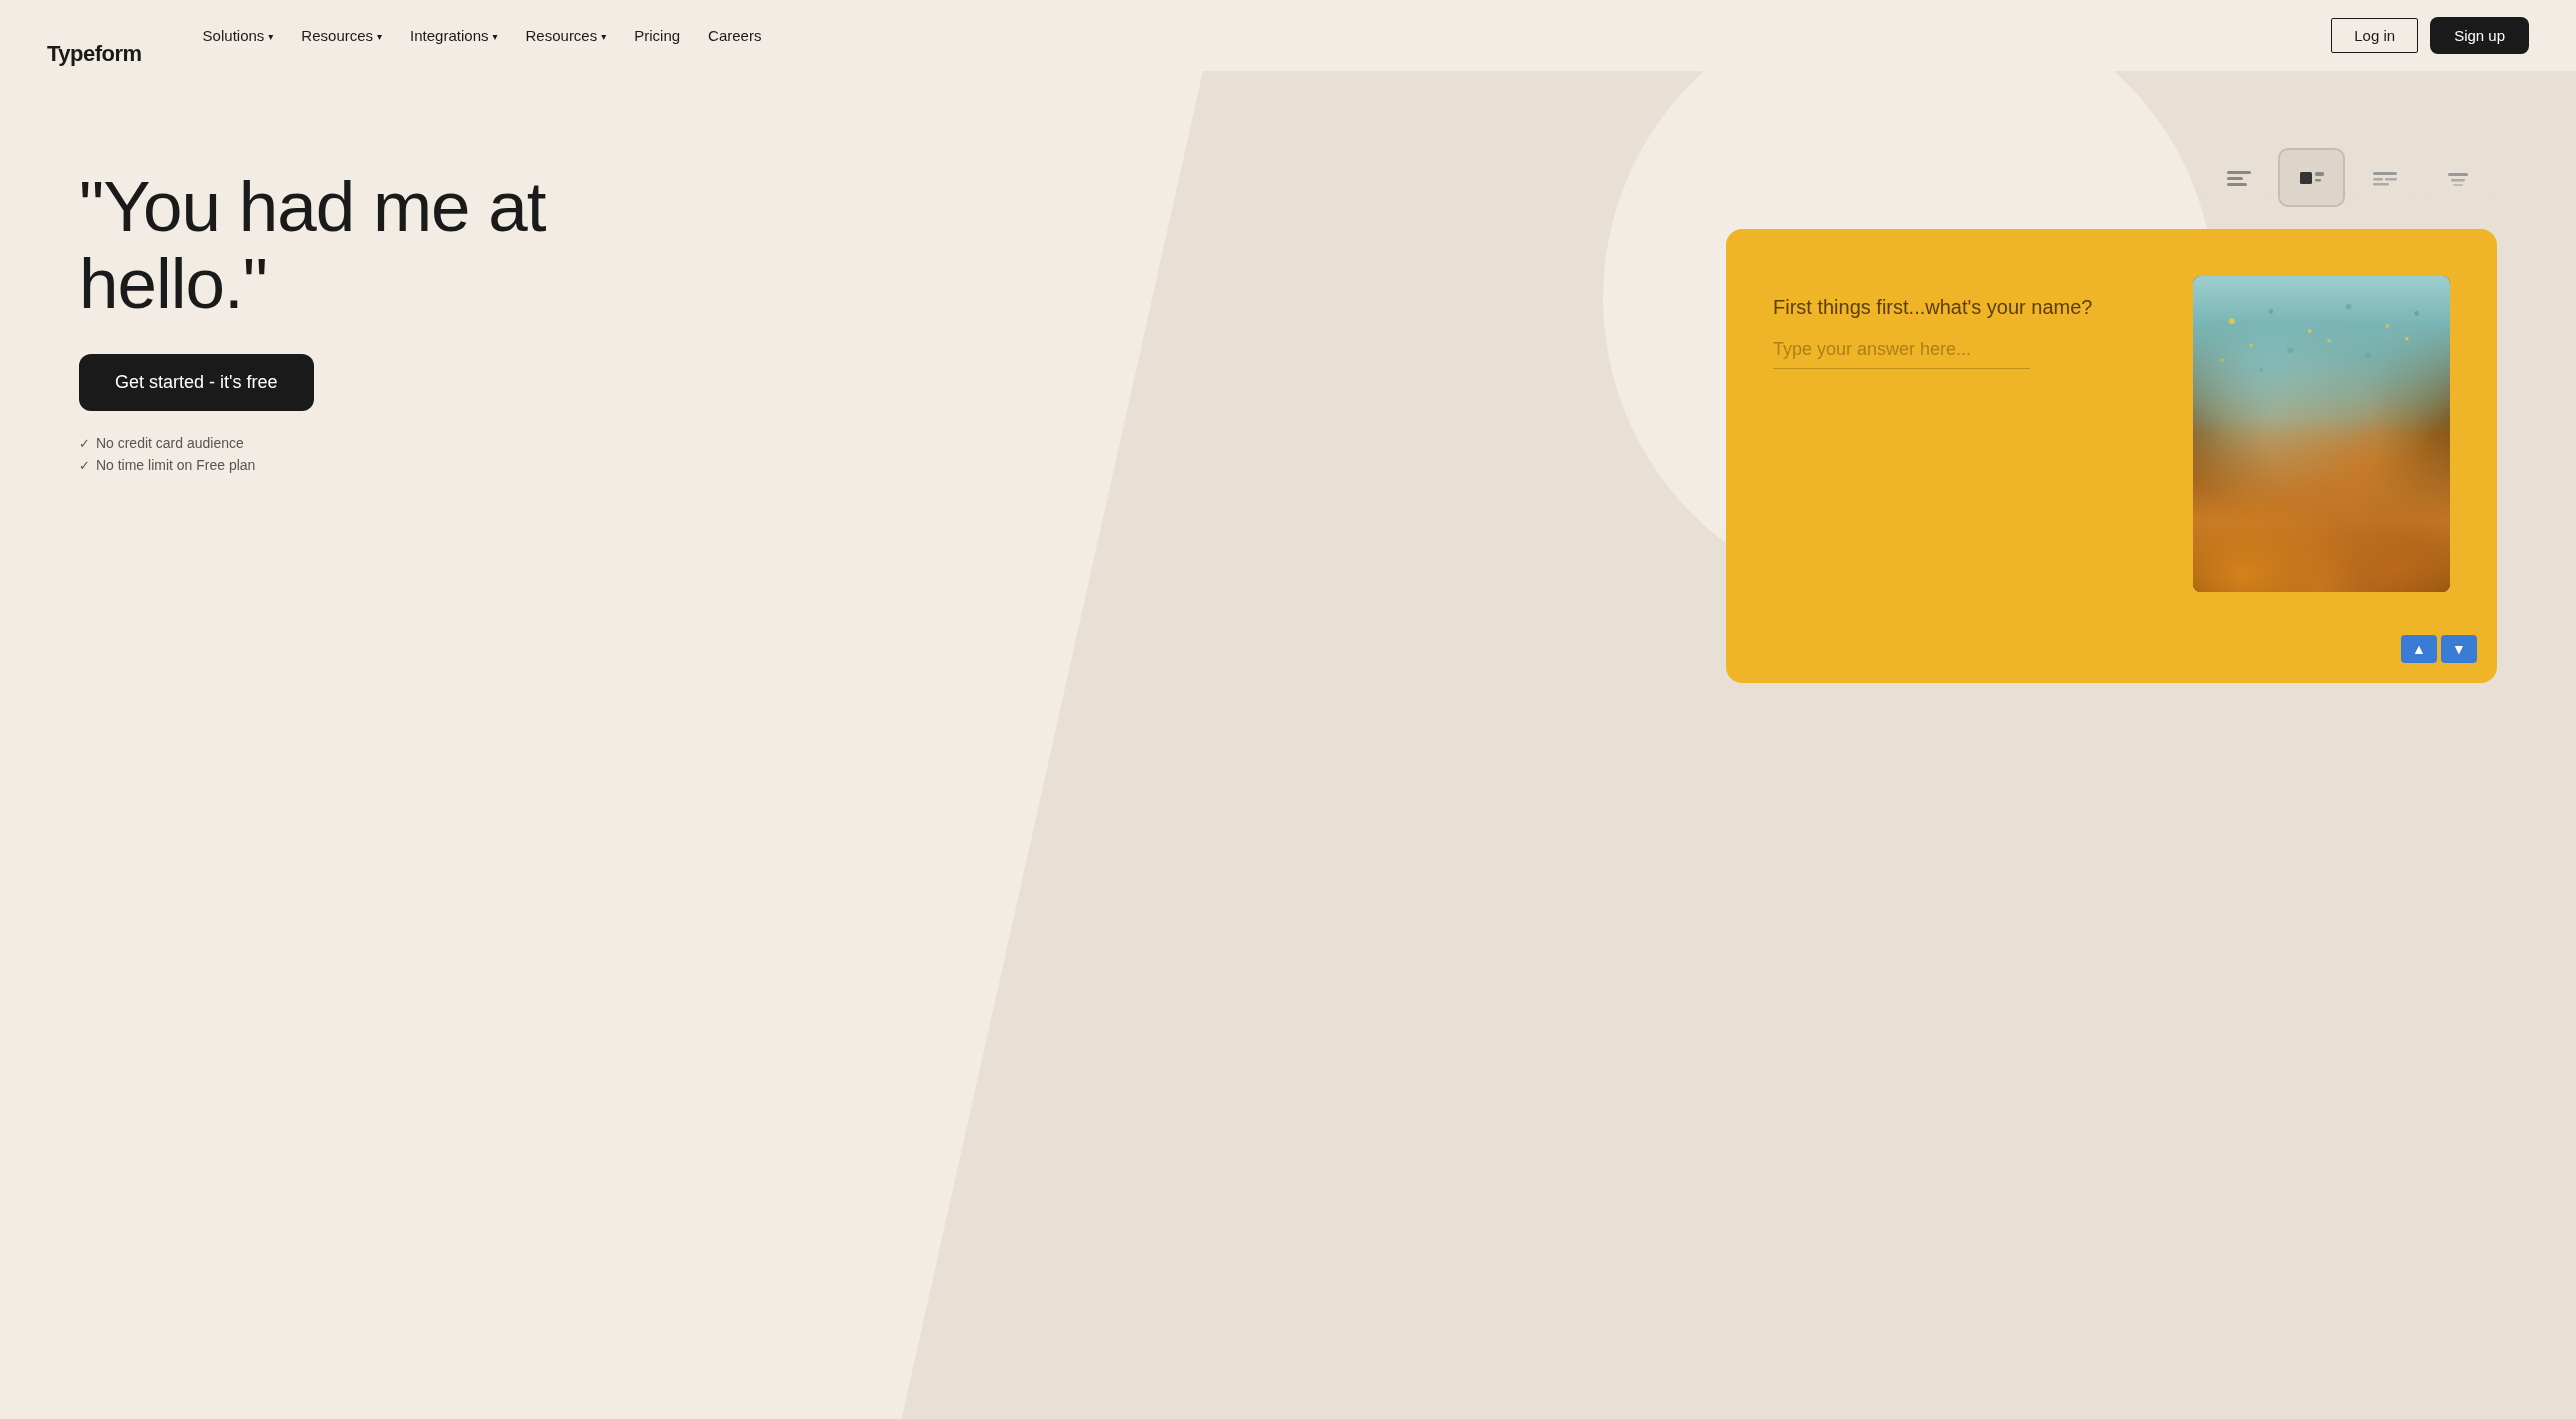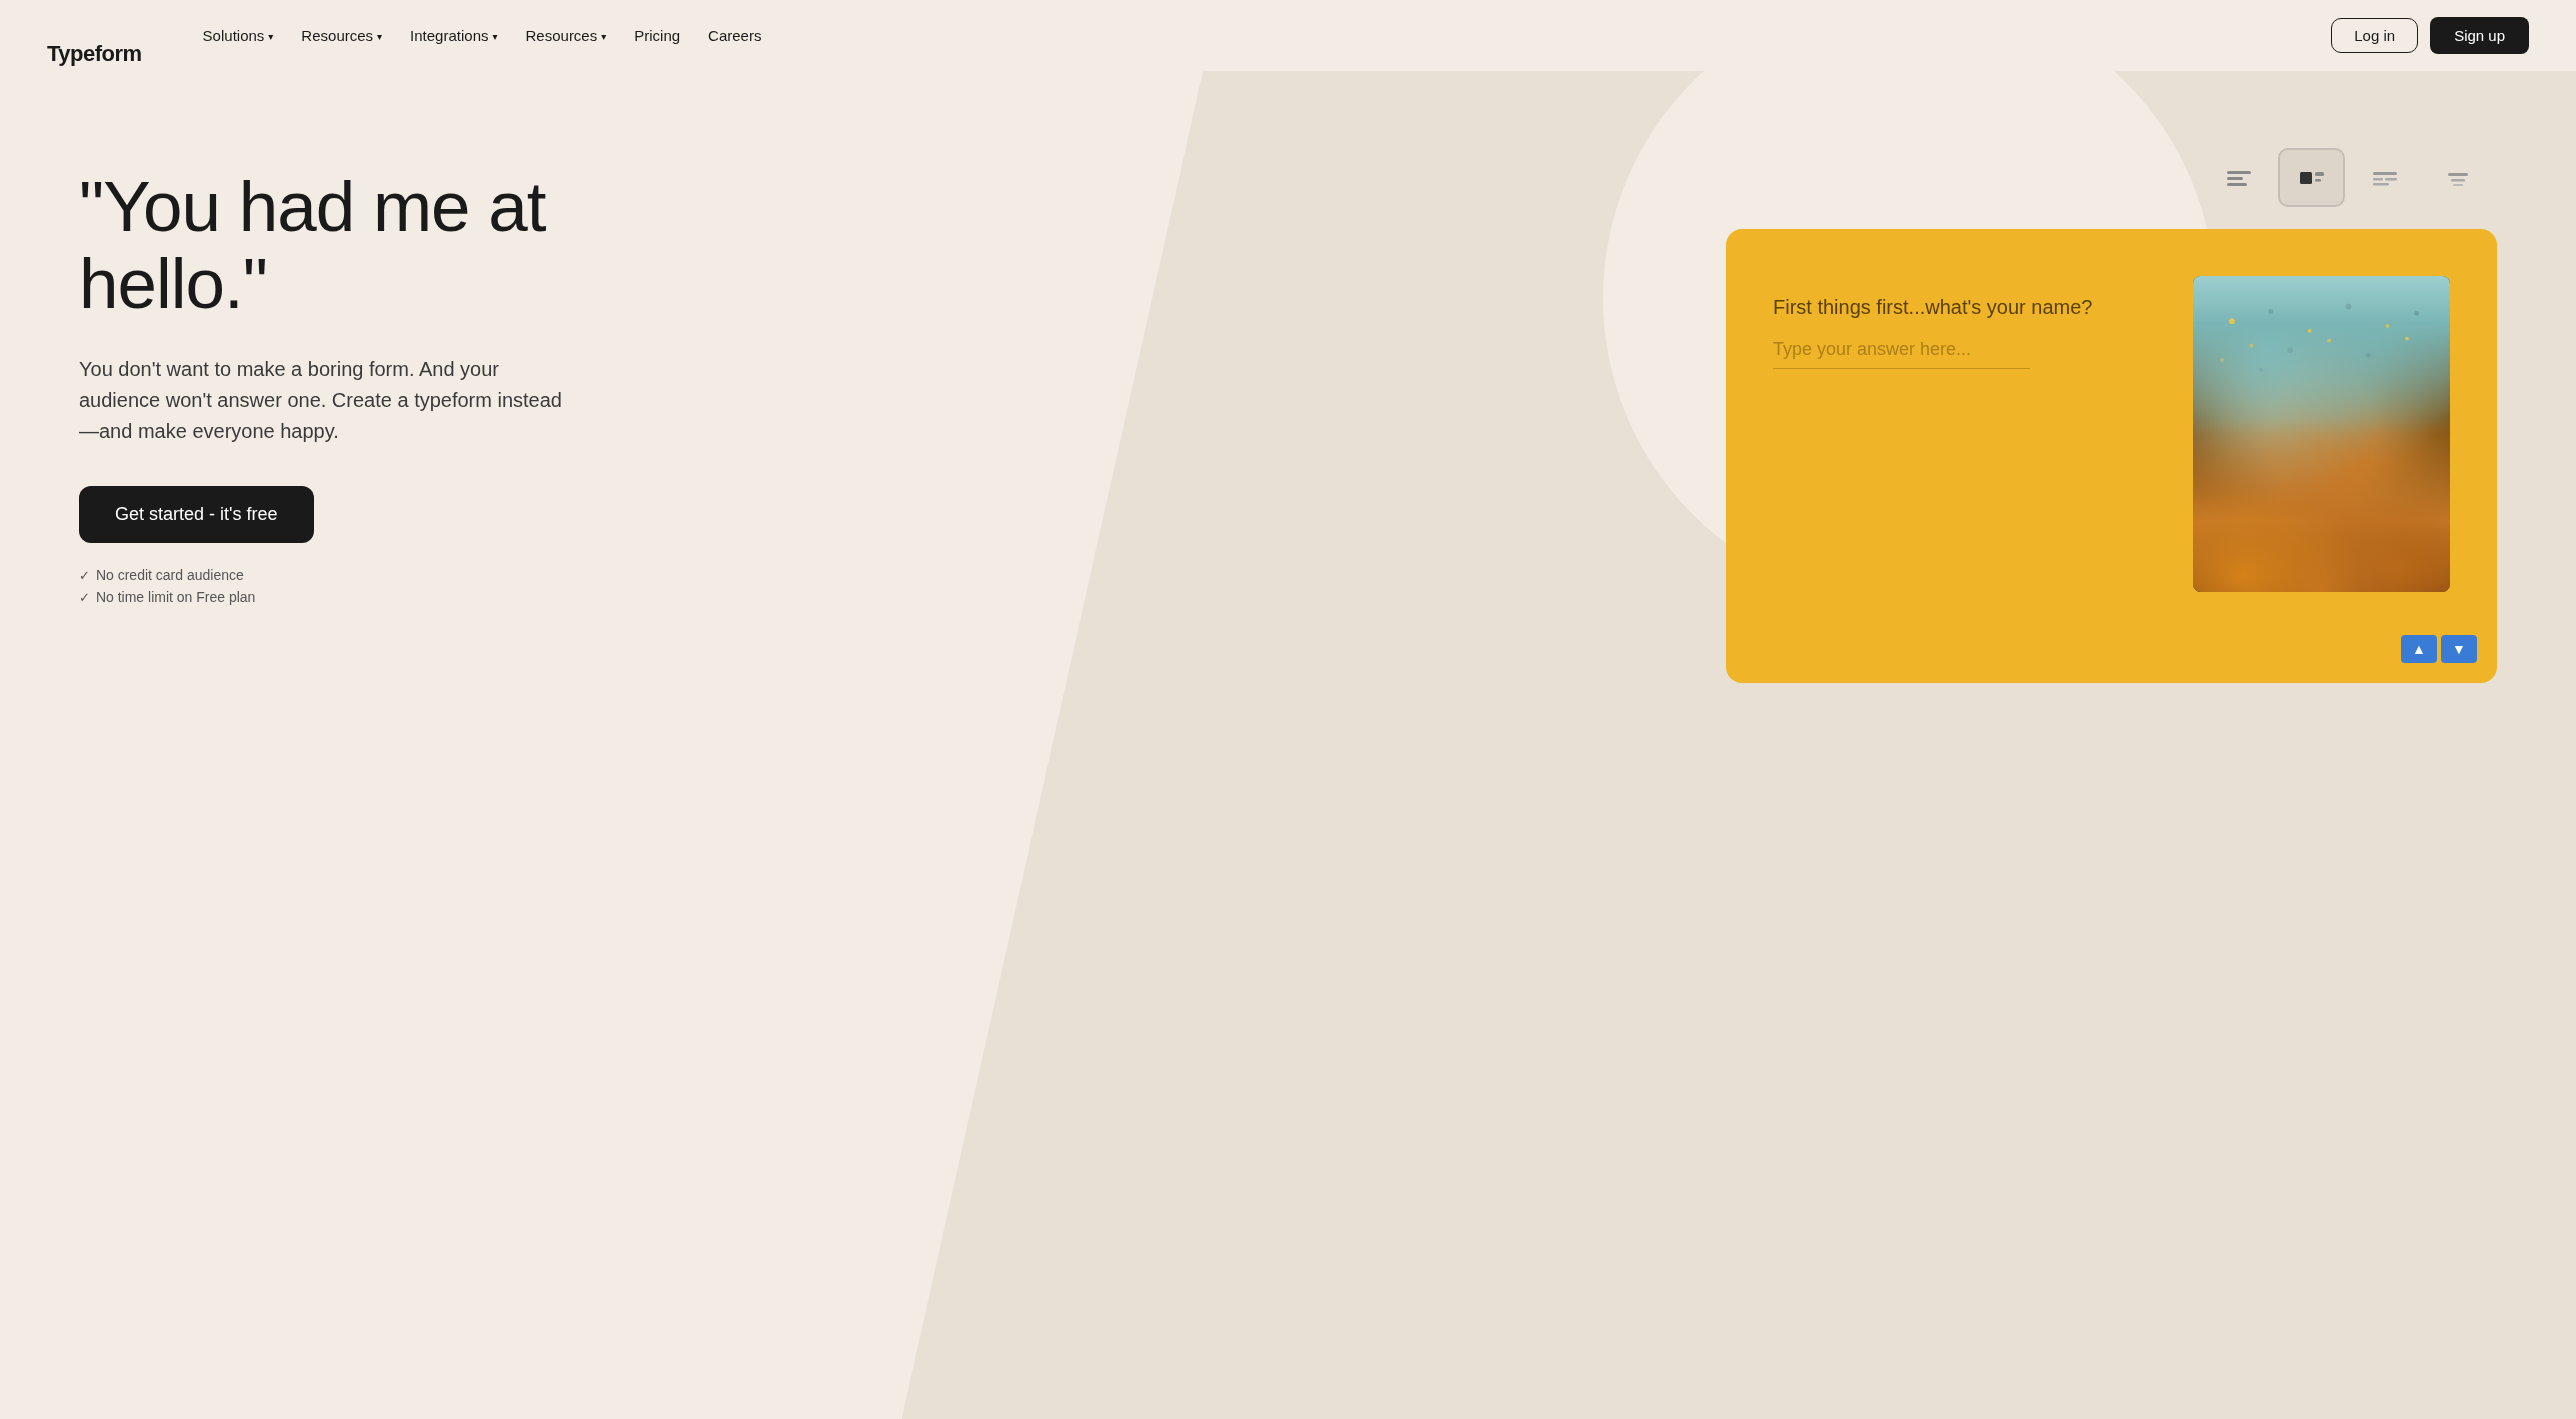--- a/index.html
+++ b/index.html
@@ -61,21 +61,21 @@
       align-items: center;
       gap: 12px;
     }
 
     .btn-login {
       font-size: 15px;
       color: #1a1a1a;
       border: 1.5px solid #1a1a1a;
       background: transparent;
       padding: 8px 22px;
-      border-radius: 10px;
+      border-radius: 2px;
       cursor: pointer;
       font-weight: 500;
     }
 
     .btn-signup {
       font-size: 15px;
       color: #fff;
       background: #1a1a1a;
       border: none;
       padding: 10px 24px;
@@ -364,21 +364,20 @@
     <button class="btn-login">Log in</button>
     <button class="btn-signup">Sign up</button>
   </div>
 </nav>
 
 <section class="hero">
   <div class="hero-arc"></div>
 
   <div class="hero-left">
     <h1 class="hero-headline">"You had me at hello."</h1>
-    <p class="hero-subtext">You don't want to make a boring form. And your audience won't answer one. Create a typeform instead—and make everyone happy.</p>
     <button class="btn-cta">Get started - it's free</button>
     <div class="hero-notes">
       <div class="hero-note">
         <span class="check">✓</span>
         <span>No credit card audience</span>
       </div>
       <div class="hero-note">
         <span class="check">✓</span>
         <span>No time limit on Free plan</span>
       </div>

